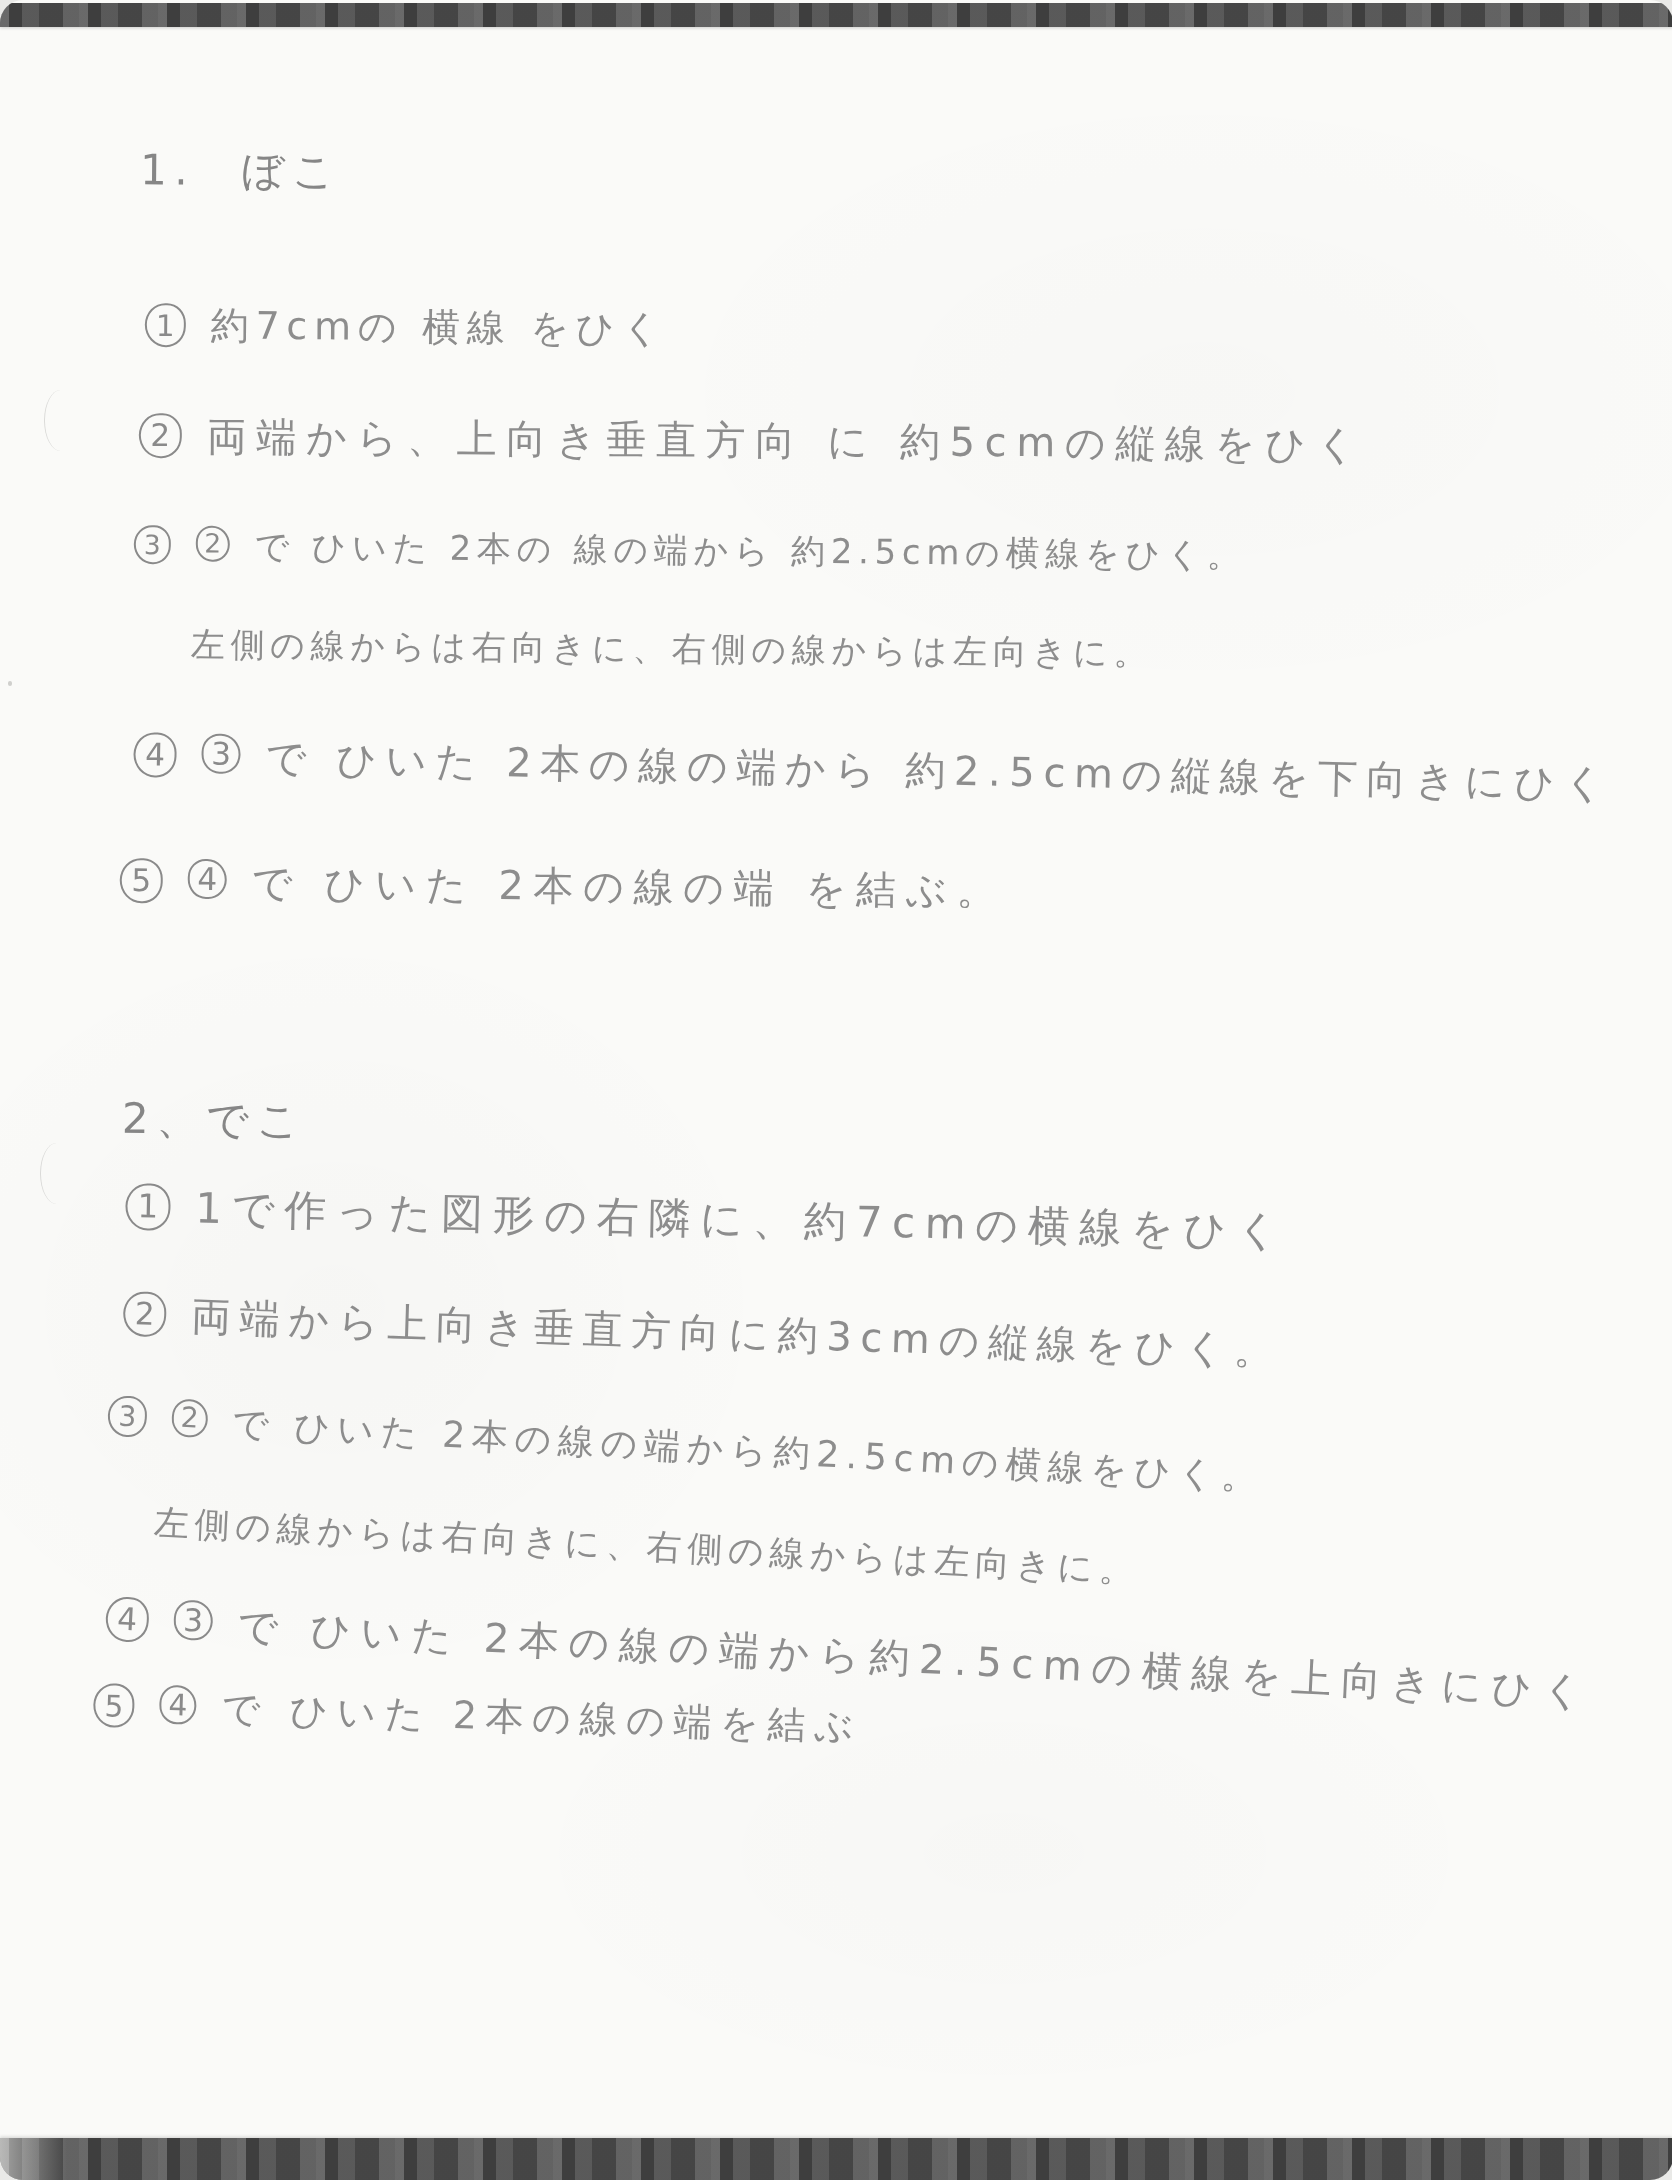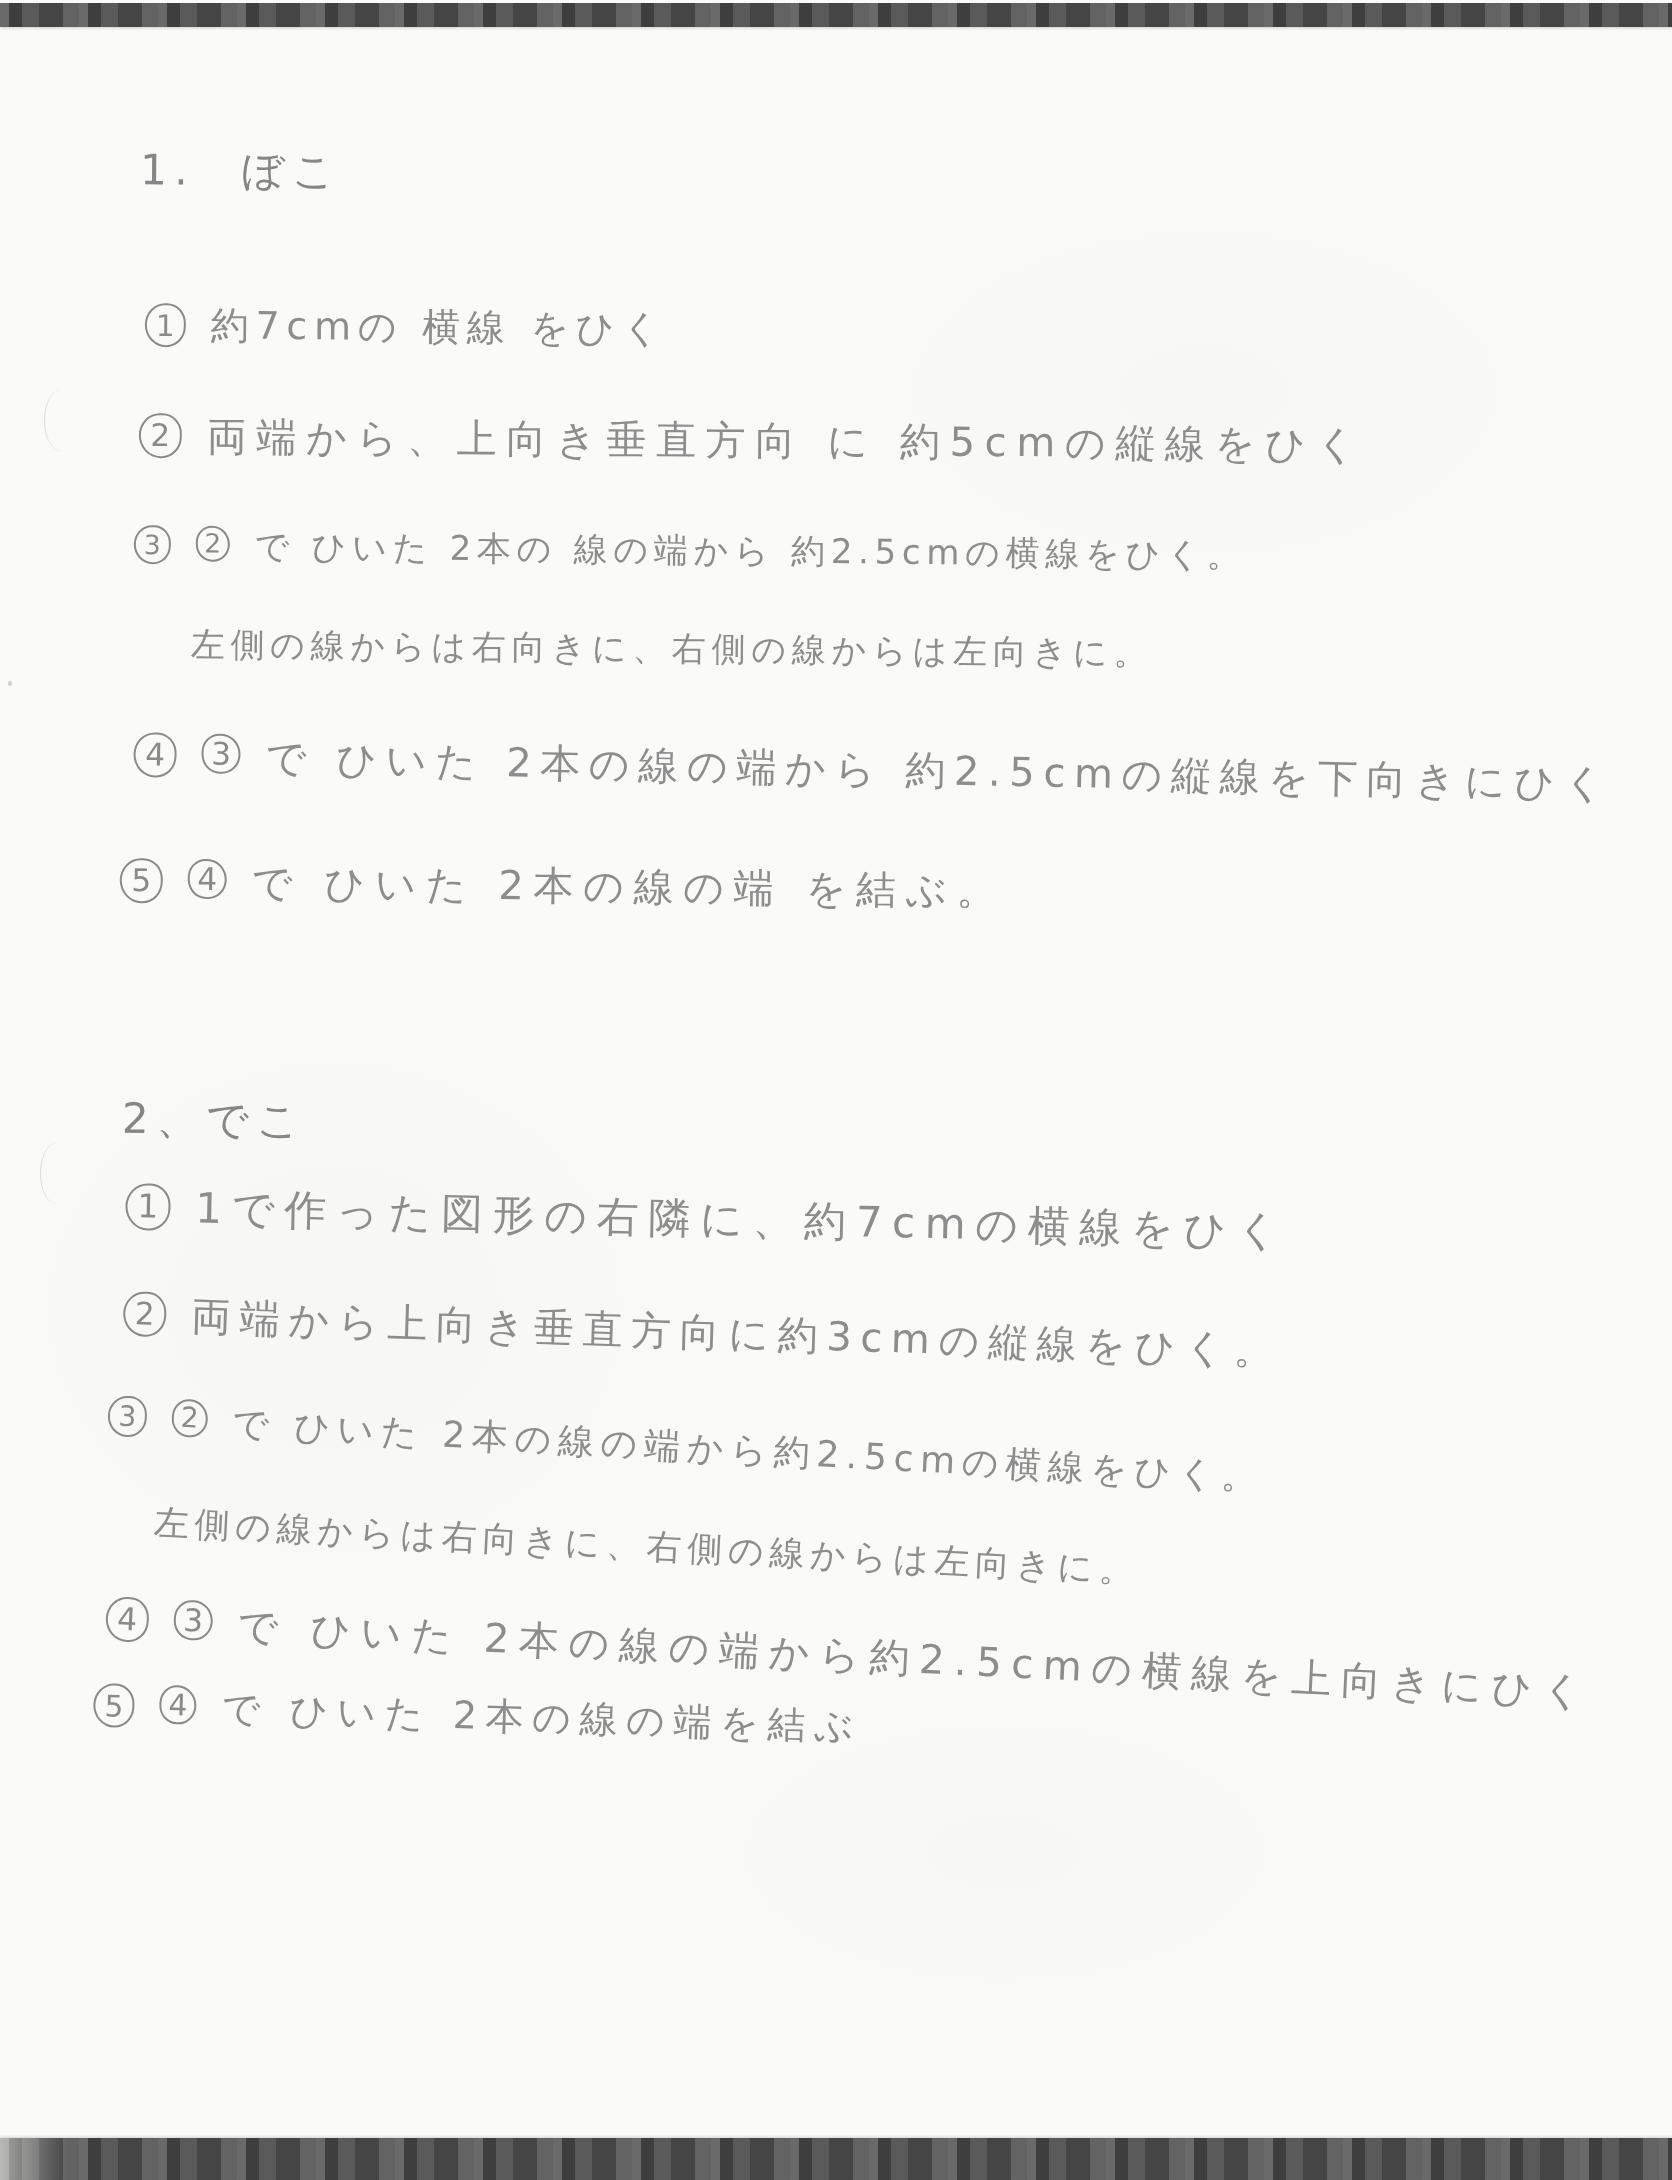--- a/index.html
+++ b/index.html
@@ -7,20 +7,21 @@
     position:relative;
     width:1673px;height:2180px;
     margin:0 auto;
     background:#fafaf8;
     background-image:
       radial-gradient(ellipse 860px 478px at 72% 18%, rgba(0,0,0,0.012), rgba(0,0,0,0) 70%),
       radial-gradient(ellipse 669px 574px at 20% 60%, rgba(0,0,0,0.015), rgba(0,0,0,0) 70%),
       radial-gradient(ellipse 765px 382px at 60% 85%, rgba(0,0,0,0.012), rgba(0,0,0,0) 70%);
     overflow:hidden;
     font-family:"DejaVu Sans","Liberation Sans",sans-serif;
+    border-radius:23px;
   }
   .band{
     position:absolute;left:0;right:0;
     background-color:#4d4d4d;
     background-image:repeating-linear-gradient(90deg,
       rgba(255,255,255,0.16) 0 8.6px, rgba(0,0,0,0.20) 8.6px 22px,
       rgba(255,255,255,0.07) 22px 39px, rgba(0,0,0,0.10) 39px 63px,
       rgba(255,255,255,0.12) 63px 79px);
   }
   .band.top{top:2.9px;height:24px;box-shadow:0 1.9px 2.9px rgba(0,0,0,0.15);}

